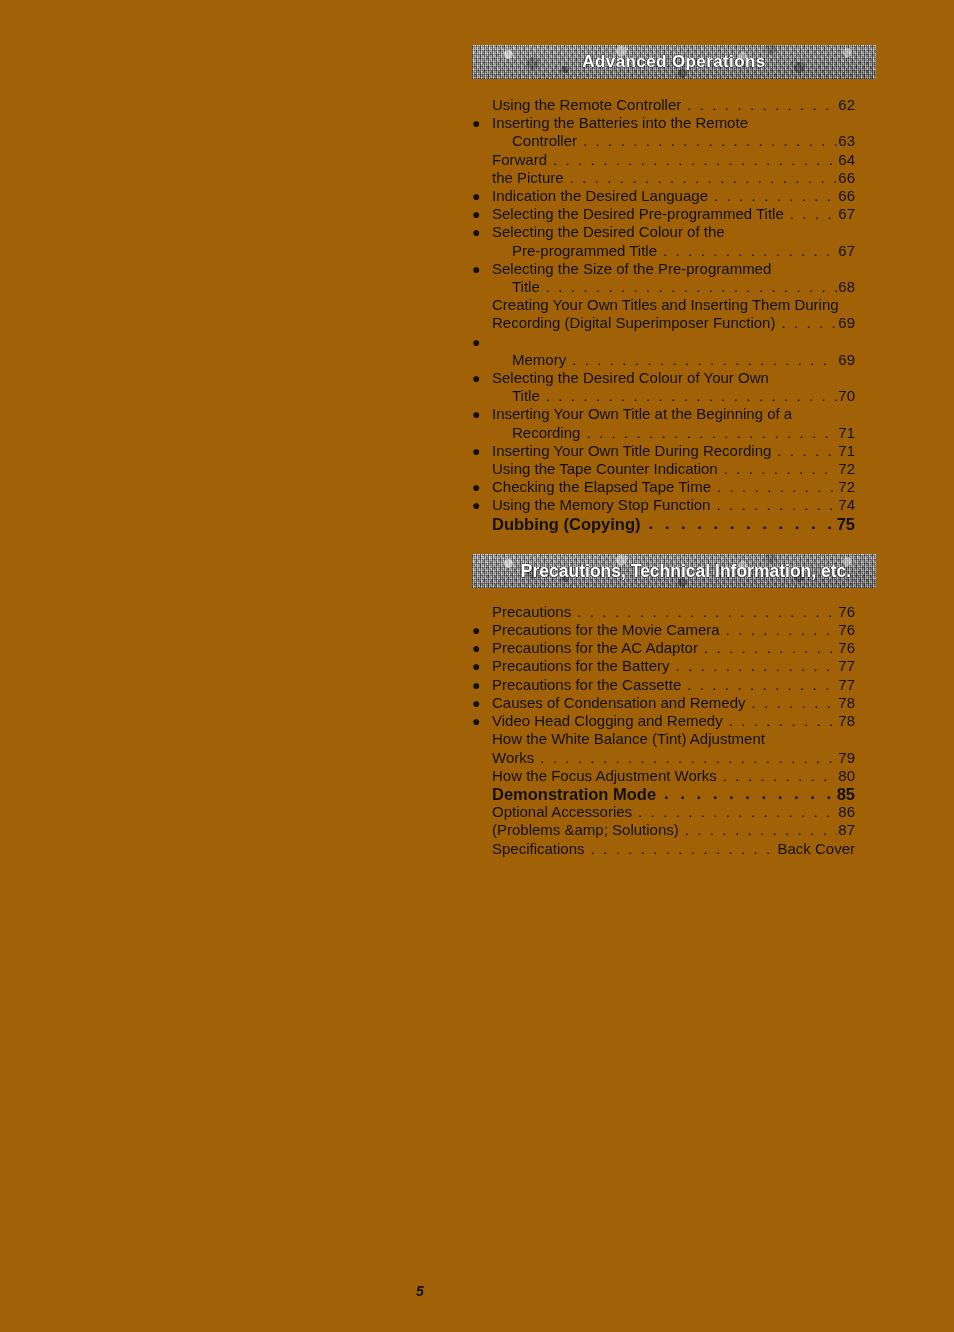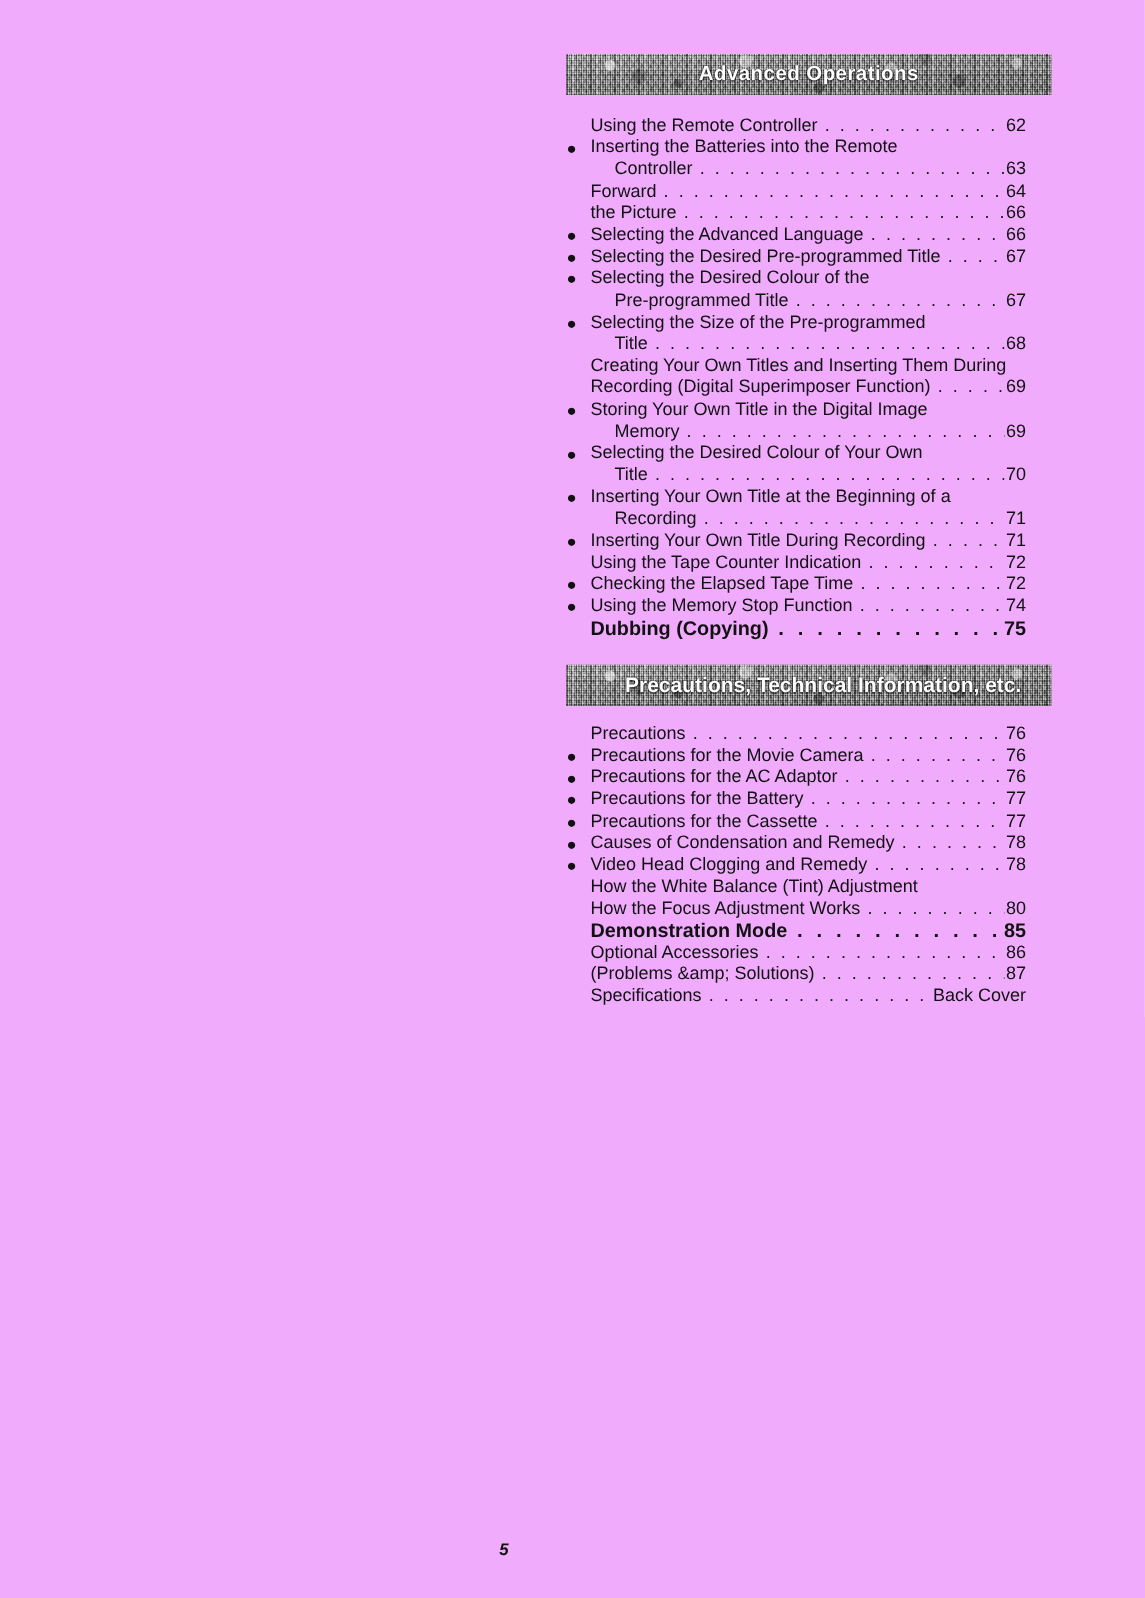--- a/index.html
+++ b/index.html
@@ -13,21 +13,21 @@
     position: relative;
     font-family: "Liberation Sans", sans-serif;
     color: #0a0a0a;
     overflow: hidden;
   }
 
   
   #page {
     position: absolute;
     inset: 0;
-    background: #f0abfc;
+    background: #a16207;
   }
 
   
   .toc-column {
     position: absolute;
     left: 472px;
     top: 45px;
     width: 404px;
   }
 
@@ -215,21 +215,21 @@
           <li class="toc-entry plain">
             <div class="entry-line">
               <span class="entry-text">the Picture</span>
               <span class="leader"></span>
               <span class="page-num">66</span>
             </div>
           </li>
           <li class="toc-entry bulleted">
             <div class="entry-line">
               <span class="bullet">●</span>
-              <span class="entry-text">Selecting the Advanced Language</span>
+              <span class="entry-text">Indication the Desired Language</span>
               <span class="leader"></span>
               <span class="page-num">66</span>
             </div>
           </li>
           <li class="toc-entry bulleted">
             <div class="entry-line">
               <span class="bullet">●</span>
               <span class="entry-text">Selecting the Desired Pre-programmed Title</span>
               <span class="leader"></span>
               <span class="page-num">67</span>
@@ -265,21 +265,20 @@
             </div>
             <div class="entry-line">
               <span class="entry-text">Recording (Digital Superimposer Function)</span>
               <span class="leader"></span>
               <span class="page-num">69</span>
             </div>
           </li>
           <li class="toc-entry bulleted">
             <div class="entry-line">
               <span class="bullet">●</span>
-              <span class="entry-text">Storing Your Own Title in the Digital Image</span>
             </div>
             <div class="entry-line">
               <span class="bullet empty">●</span>
               <span class="entry-text">Memory</span>
               <span class="leader"></span>
               <span class="page-num">69</span>
             </div>
           </li>
           <li class="toc-entry bulleted">
             <div class="entry-line">
@@ -403,20 +402,25 @@
               <span class="bullet">●</span>
               <span class="entry-text">Video Head Clogging and Remedy</span>
               <span class="leader"></span>
               <span class="page-num">78</span>
             </div>
           </li>
           <li class="toc-entry plain">
             <div class="entry-line">
               <span class="entry-text">How the White Balance (Tint) Adjustment</span>
             </div>
+            <div class="entry-line">
+              <span class="entry-text">Works</span>
+              <span class="leader"></span>
+              <span class="page-num">79</span>
+            </div>
           </li>
           <li class="toc-entry plain">
             <div class="entry-line">
               <span class="entry-text">How the Focus Adjustment Works</span>
               <span class="leader"></span>
               <span class="page-num">80</span>
             </div>
           </li>
           <li class="toc-entry plain bold">
             <div class="entry-line">

